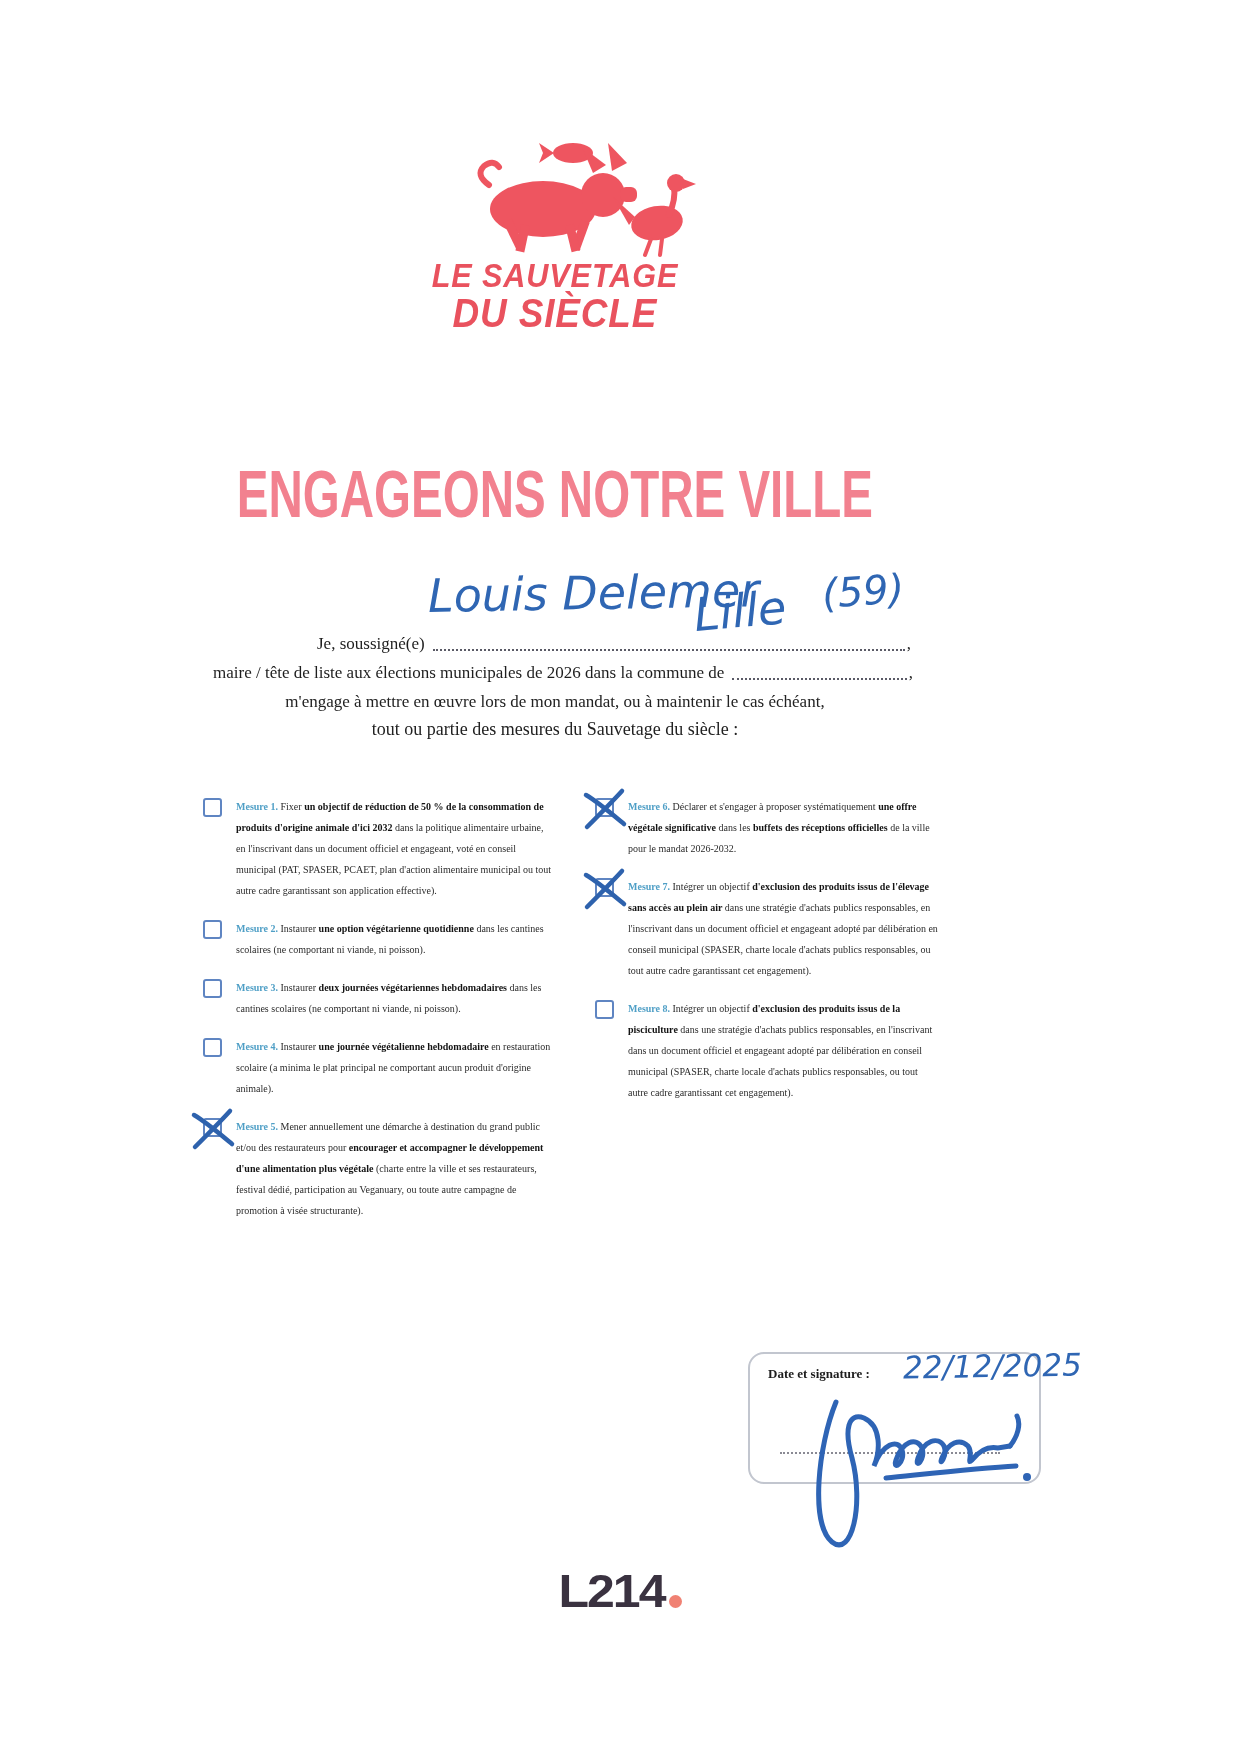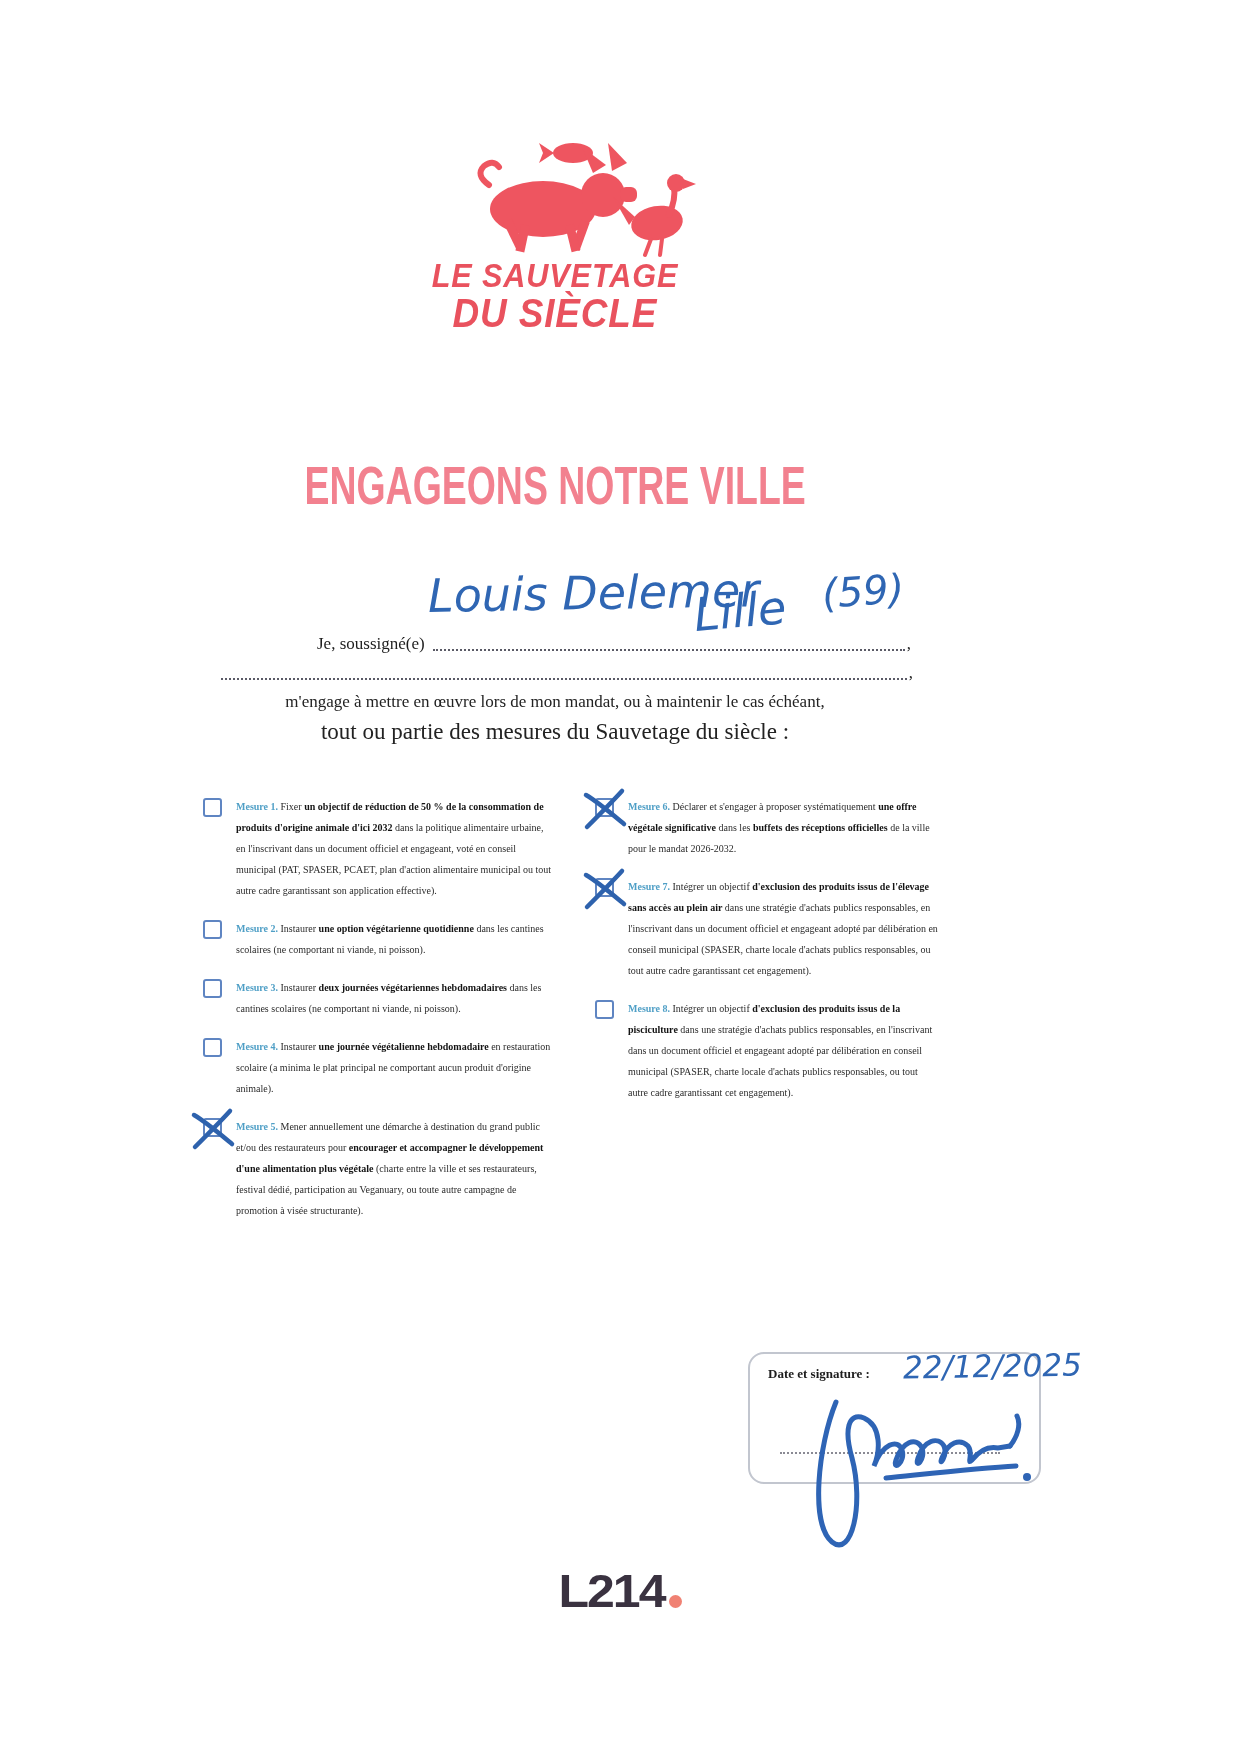--- a/index.html
+++ b/index.html
@@ -15,31 +15,31 @@
   .animals .stroke{fill:none;stroke:#ee5560;stroke-width:6;stroke-linecap:round;}
   .logo-word{top:258px;color:#e9525e;font-family:"Liberation Sans",sans-serif;
     font-weight:bold;font-style:italic;line-height:1.02;}
   .logo-word .l1{font-size:34px;letter-spacing:1px;}
   .logo-word .l2{font-size:41px;letter-spacing:1px;}
   .cond{display:inline-block;white-space:nowrap;transform:scaleX(.9);transform-origin:50% 50%;}
 
   
   .head1{top:398px;font-family:"Liberation Sans",sans-serif;font-weight:bold;color:#8fa6d6;font-size:56px;}
   .head1 .cond{transform:scale(.73,1.05);}
-  .head2{top:456px;font-family:"Liberation Sans",sans-serif;font-weight:bold;color:#f2818f;font-size:52px;}
+  .head2{top:456px;font-family:"Liberation Sans",sans-serif;font-weight:bold;color:#f2818f;font-size:66px;}
   .head2 .cond{transform:scale(.72,1.02);}
 
   
   .iline{position:absolute;font-size:17px;color:#1e1e1e;display:flex;align-items:flex-end;}
   .iline .lbl{white-space:nowrap;}
   .dotfill{flex:1;border-bottom:2px dotted #5a5a66;height:6px;margin:0 2px 3px 8px;}
   .iline1{left:317px;top:634px;width:594px;text-align:right;}
   .iline2{left:213px;top:663px;width:700px;}
   .iline3{top:692px;font-size:17px;}
-  .iline4{top:719px;font-size:23px;}
+  .iline4{top:719px;font-size:18px;}
   .hand{font-family:"DejaVu Sans",sans-serif;font-style:italic;color:#2f66b3;position:absolute;white-space:nowrap;}
   .hand-name{left:428px;top:566px;font-size:46px;transform:rotate(-1deg);}
   .hand-commune{left:694px;top:584px;font-size:46px;transform:rotate(-5deg);}
   .hand-dept{left:822px;top:568px;font-size:40px;transform:rotate(-4deg);}
 
   
   .measures{position:absolute;left:203px;top:796px;width:778px;display:flex;gap:40px;}
   .mcol{width:352px;}
   .mcol.right{width:345px;}
   .measure{display:flex;gap:13px;margin-bottom:17px;}
@@ -108,20 +108,21 @@
   <div class="cwrap head2">
     <span class="cond">ENGAGEONS NOTRE VILLE</span>
   </div>
 
   <div class="iline iline1">
     <span class="lbl">Je, soussigné(e)</span>
     <span class="dotfill"></span>
     <span>,</span>
   </div>
   <div class="iline iline2">
+    <span class="lbl">maire / tête de liste aux élections municipales de 2026 dans la commune de</span>
     <span class="dotfill"></span>
     <span>,</span>
   </div>
   <div class="cwrap iline3">m'engage à mettre en œuvre lors de mon mandat, ou à maintenir le cas échéant,</div>
   <div class="cwrap iline4">tout ou partie des mesures du Sauvetage du siècle :</div>
 
   <div class="hand hand-name">Louis Delemer</div>
   <div class="hand hand-commune">Lille</div>
   <div class="hand hand-dept">(59)</div>
 

